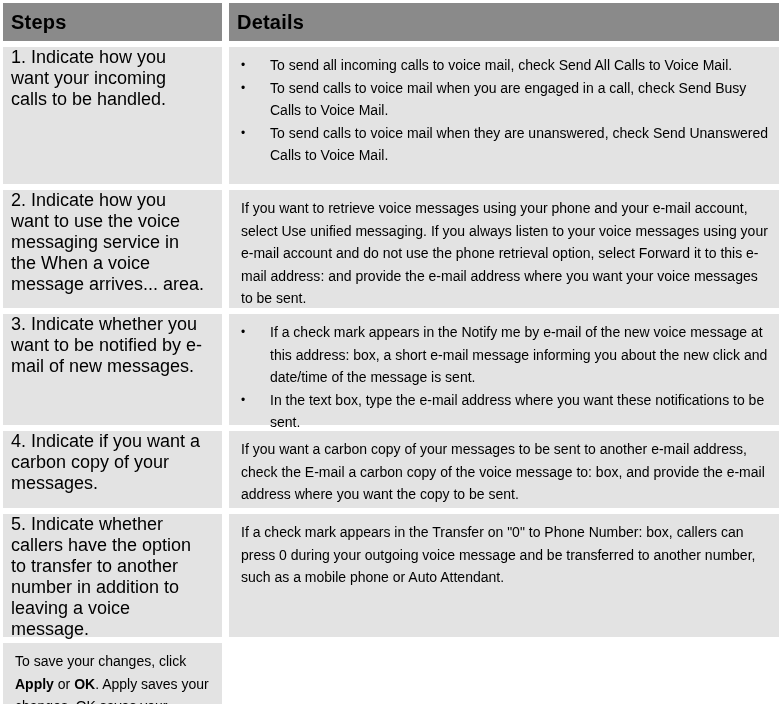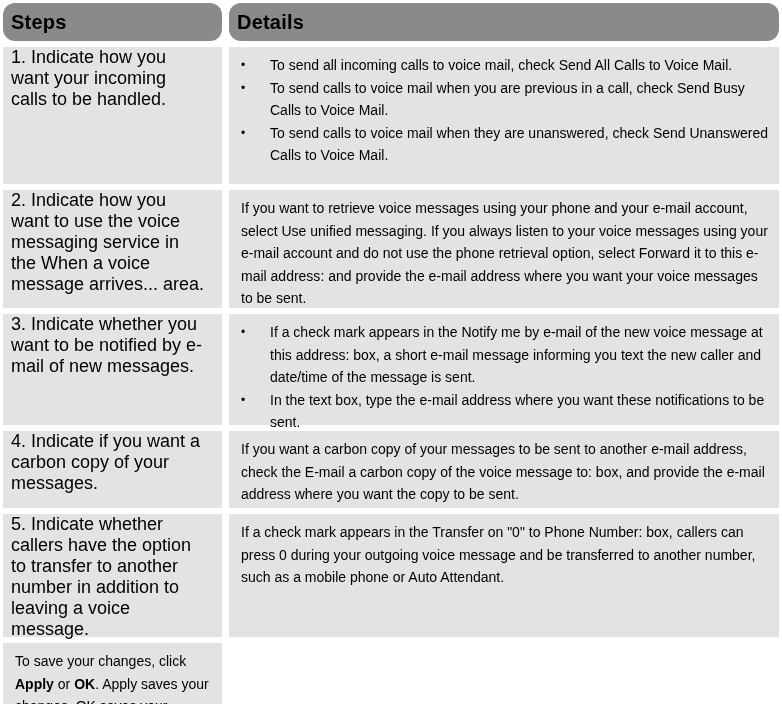--- a/index.html
+++ b/index.html
@@ -22,21 +22,20 @@
     gap:6px 7px;
     padding:3px;
     background:var(--page-bg);
   }
   .hcell{
     background:var(--header-bg);
     display:flex;align-items:center;
     font-weight:bold;font-size:20px;
     padding-left:8px;
     letter-spacing:0.2px;
-    border-radius:12px;
   }
   .cell{background:var(--row-bg);}
   .step-cell{
     font-size:18px;line-height:21px;
     padding:0 4px 6px 8px;
     white-space:pre-wrap;
   }
   .details-cell{
     font-size:14px;line-height:22.5px;
     padding:7px 10px 6px 12px;
@@ -62,21 +61,21 @@
 want your incoming
 calls to be handled.</span></div>
     <div class="cell details-cell">
       <ul class="bullets">
         <li class="bullet-item">
           <span class="bullet-marker">•</span>
           <div class="bullet-text"><span>To send all incoming calls to voice mail, check </span><span class="i ">Send All Calls to Voice Mail.</span></div>
         </li>
         <li class="bullet-item">
           <span class="bullet-marker">•</span>
-          <div class="bullet-text"><span>To send calls to voice mail when you are previous in a call, check </span><span class="i ">Send Busy Calls to Voice Mail</span><span>.</span></div>
+          <div class="bullet-text"><span>To send calls to voice mail when you are engaged in a call, check </span><span class="i ">Send Busy Calls to Voice Mail</span><span>.</span></div>
         </li>
         <li class="bullet-item">
           <span class="bullet-marker">•</span>
           <div class="bullet-text"><span>To send calls to voice mail when they are unanswered, check </span><span class="i ">Send Unanswered Calls to Voice Mail.</span></div>
         </li>
       </ul>
     </div>
     <div class="cell step-cell"><span>2. Indicate how you
 want to use the voice
 messaging service in
@@ -85,21 +84,21 @@
     <div class="cell details-cell">
       <div><span>If you want to retrieve voice messages using your phone and your e-mail account, select </span><span class="i ">Use unified messaging</span><span>. If you always listen to your voice messages using your e-mail account and do not use the phone retrieval option, select </span><span class="i ">Forward it to this e-mail address</span><span>: and provide the e-mail address where you want your voice messages to be sent.</span></div>
     </div>
     <div class="cell step-cell"><span>3. Indicate whether you
 want to be notified by e-
 mail of new messages.</span></div>
     <div class="cell details-cell">
       <ul class="bullets">
         <li class="bullet-item">
           <span class="bullet-marker">•</span>
-          <div class="bullet-text"><span>If a check mark appears in the </span><span class="i ">Notify me by e-mail of the new voice message at this address</span><span>: box, a short e-mail message informing you text the new caller and date/time of the message is sent.</span></div>
+          <div class="bullet-text"><span>If a check mark appears in the </span><span class="i ">Notify me by e-mail of the new voice message at this address</span><span>: box, a short e-mail message informing you about the new click and date/time of the message is sent.</span></div>
         </li>
         <li class="bullet-item">
           <span class="bullet-marker">•</span>
           <div class="bullet-text"><span>In the text box, type the e-mail address where you want these notifications to be sent.</span></div>
         </li>
       </ul>
     </div>
     <div class="cell step-cell"><span>4. Indicate if you want a
 carbon copy of your
 messages.</span></div>

